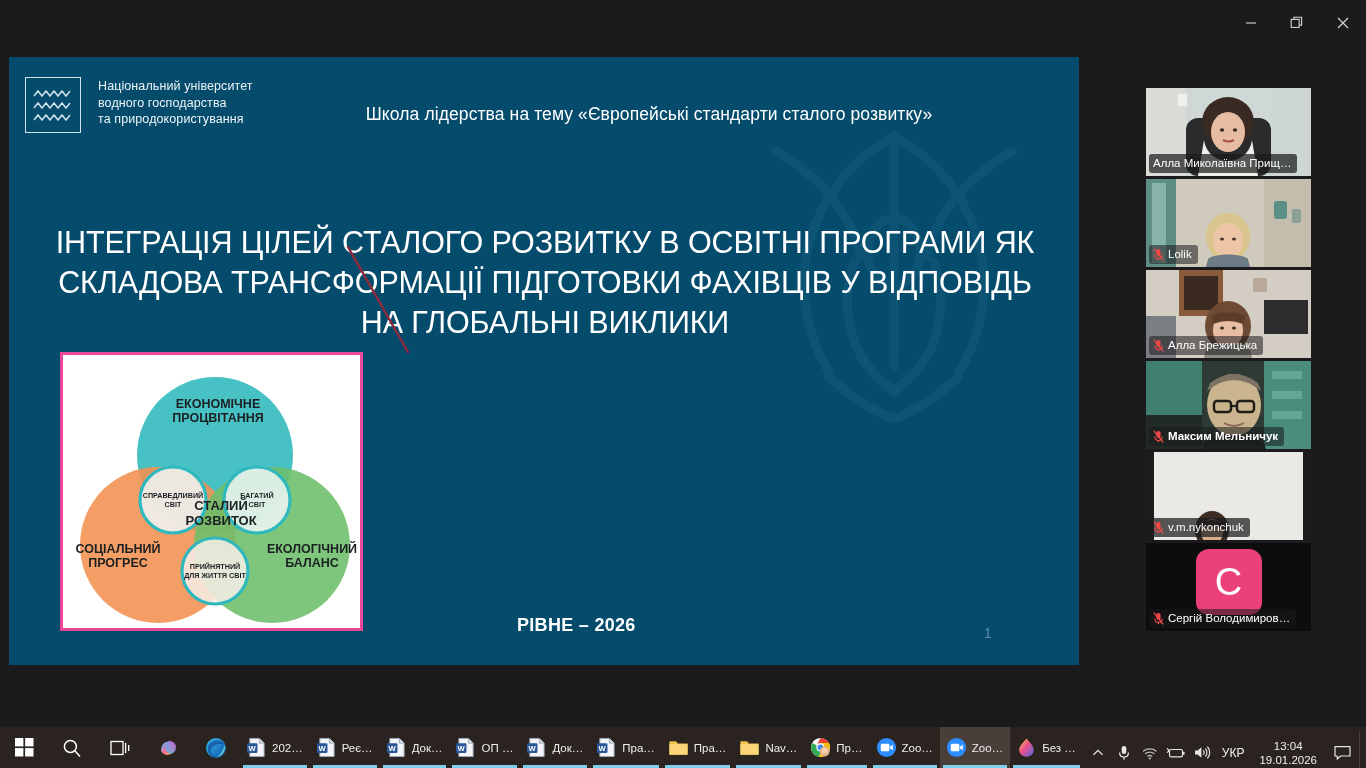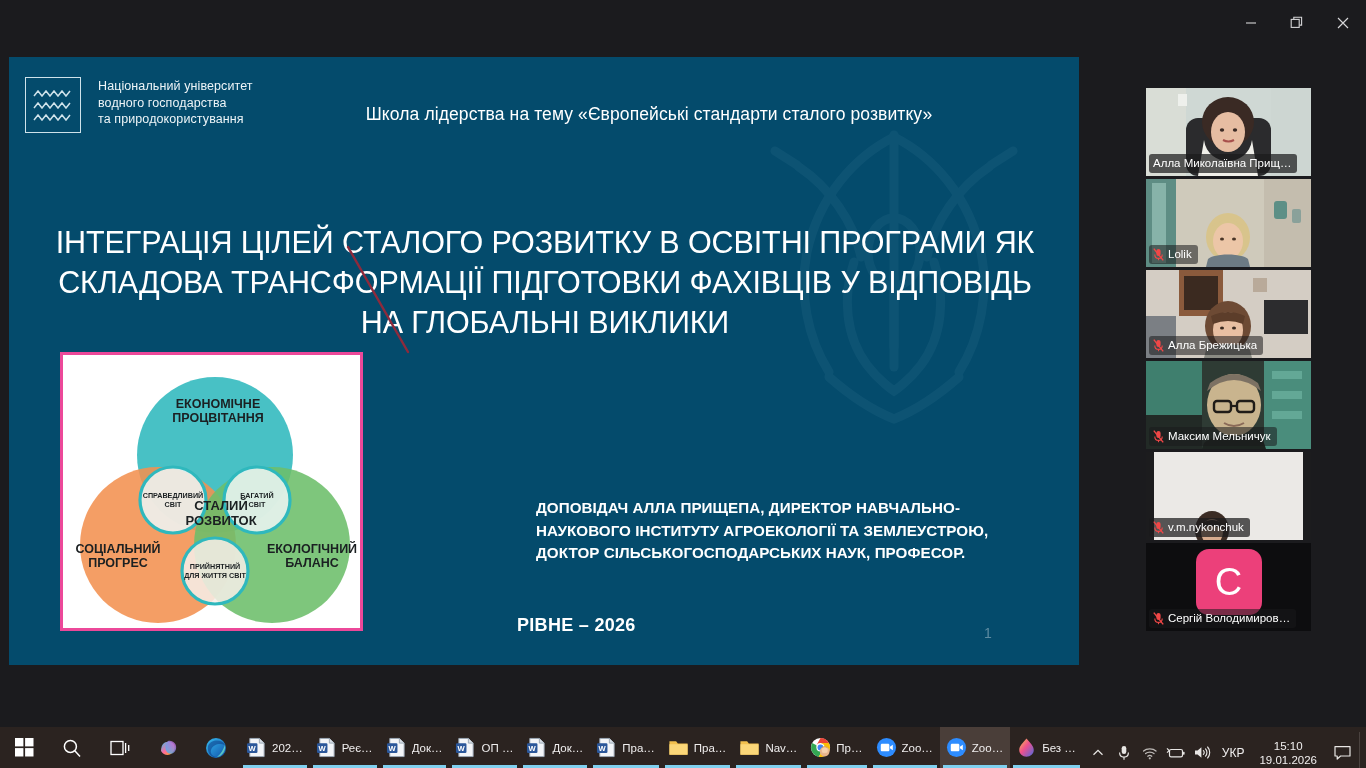--- a/index.html
+++ b/index.html
@@ -258,21 +258,20 @@
 
           <text x="194" y="143" font-size="7.2">БАГАТИЙ</text>
           <text x="194" y="152" font-size="7.2">СВІТ</text>
 
           <text x="152" y="214" font-size="7.2">ПРИЙНЯТНИЙ</text>
           <text x="152" y="223" font-size="7.2">ДЛЯ ЖИТТЯ СВІТ</text>
         </g>
       </svg>
     </div>
 
-    <div id="presenter">ДОПОВІДАЧ АЛЛА ПРИЩЕПА, ДИРЕКТОР НАВЧАЛЬНО-НАУКОВОГО ІНСТИТУТУ АГРОЕКОЛОГІЇ ТА ЗЕМЛЕУСТРОЮ, ДОКТОР СІЛЬСЬКОГОСПОДАРСЬКИХ НАУК, ПРОФЕСОР.</div>
     <div id="place-year">РІВНЕ – 2026</div>
     <div id="slide-number">1</div>
   </div>
 
   <div id="filmstrip">
 
     <div class="tile active" style="top:0px;">
       <svg class="tile-bg" viewBox="0 0 165 88" preserveAspectRatio="none">
         <rect width="165" height="88" fill="#cfd8d4"></rect>
         <rect x="0" y="0" width="40" height="88" fill="#d9ddd6"></rect>
@@ -336,21 +335,21 @@
         <svg class="mute-icon" viewBox="0 0 11 13">
           <rect x="3.4" y="1" width="4.2" height="7" rx="2.1" fill="#f04747"></rect>
           <path d="M1.8 6.4 C1.8 9 3.4 10.4 5.5 10.4 C7.6 10.4 9.2 9 9.2 6.4" stroke="#f04747" stroke-width="1.1" fill="none"></path>
           <path d="M5.5 10.4 V12.2" stroke="#f04747" stroke-width="1.1"></path>
           <path d="M0.8 0.6 L10.2 12.4" stroke="#f04747" stroke-width="1.4"></path>
         </svg>
         <span class="label">Алла Брежицька</span>
       </div>
     </div>
 
-    <div class="tile" style="top:273px;">
+    <div class="tile" style="top:273px;font-weight:bold;">
       <svg class="tile-bg" viewBox="0 0 165 88" preserveAspectRatio="none">
         <rect width="165" height="88" fill="#2e3b34"></rect>
         <rect x="0" y="0" width="56" height="54" fill="#3f7f6e"></rect>
         <rect x="118" y="0" width="47" height="88" fill="#4a8d7c"></rect>
         <rect x="126" y="10" width="30" height="8" fill="#63a896"></rect>
         <rect x="126" y="30" width="30" height="8" fill="#63a896"></rect>
         <rect x="126" y="50" width="30" height="8" fill="#63a896"></rect>
         <rect x="0" y="54" width="56" height="34" fill="#222a26"></rect>
         <ellipse cx="88" cy="44" rx="27" ry="31" fill="#c9b48e"></ellipse>
         <path d="M61 30 Q88 8 115 30 L112 22 Q88 4 64 22 Z" fill="#7c7163"></path>
@@ -638,21 +637,21 @@
           <path d="M2 5.4 H4.6 L8.4 2.2 V12.8 L4.6 9.6 H2 Z" fill="#e8e6e4"></path>
           <g stroke="#e8e6e4" stroke-width="1.15" fill="none" stroke-linecap="round">
             <path d="M10.4 5.6 C11.5 6.6 11.5 8.4 10.4 9.4"></path>
             <path d="M12.5 3.8 C14.4 5.8 14.4 9.2 12.5 11.2"></path>
             <path d="M14.6 2 C17.4 5 17.4 10 14.6 13"></path>
           </g>
         </svg>
       </div>
       <div id="tray-lang">УКР</div>
       <div id="tray-clock">
-        <div>15:10</div>
+        <div>13:04</div>
         <div>19.01.2026</div>
       </div>
       <div id="tray-action">
         <svg width="17" height="16" viewBox="0 0 17 16">
           <path d="M1 1.6 H16 V11 H6.6 L3.2 14 V11 H1 Z" stroke="#e8e6e4" stroke-width="1.2" fill="none" stroke-linejoin="round"></path>
         </svg>
       </div>
       <div id="show-desktop"></div>
     </div>
   </div>

